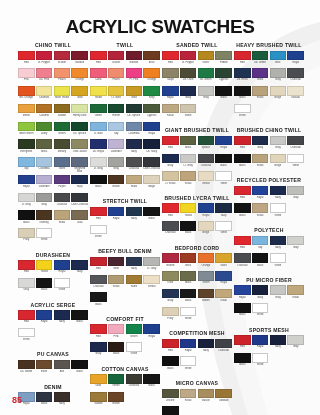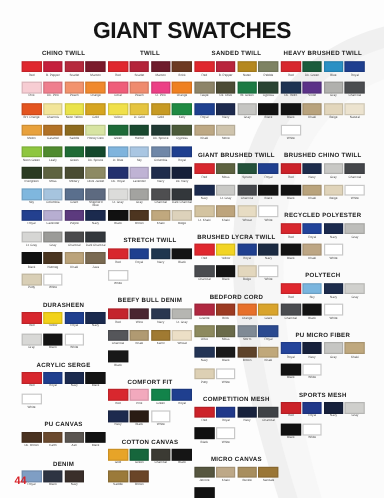--- a/index.html
+++ b/index.html
@@ -88,21 +88,21 @@
 <body>
 
 <div id="page">
 
   <svg id="deco-svg" class="deco" viewBox="0 0 320 415" preserveAspectRatio="none">
     <path d="M320,22 C250,40 205,95 196,175 C188,250 205,330 232,415 L320,415 Z" fill="#f0f0f0"></path>
     <path d="M320,40 C262,58 222,108 214,180 C206,252 222,332 248,415 L320,415 Z" fill="#f7f7f7"></path>
     <path d="M320,66 C278,82 244,126 238,188 C231,254 246,338 268,415 L320,415 Z" fill="#fbfbfb"></path>
   </svg>
 
-  <div id="title">GIANT SWATCHES</div>
+  <div id="title">ACRYLIC SWATCHES</div>
 
   <div id="grid">
       <div class="col">
         <div class="section">
           <div class="sec-title">CHINO TWILL</div>
           <div class="swatches">
             <div class="sw">
               <div class="chip" style="background: rgb(224, 39, 46);"></div>
               <div class="cap">Red</div>
             </div>
@@ -1114,15 +1114,15 @@
             </div>
             <div class="sw">
               <div class="chip" style="background: rgb(255, 255, 255); border: 0.4px solid rgb(200, 200, 200);"></div>
               <div class="cap">White</div>
             </div>
           </div>
         </div>
       </div>
     </div>
 
-  <div id="pagenum" style="color: rgb(216, 35, 42);">44</div>
+  <div id="pagenum" style="color: rgb(216, 35, 42);">85</div>
 
 </div>
 
 </body></html>

